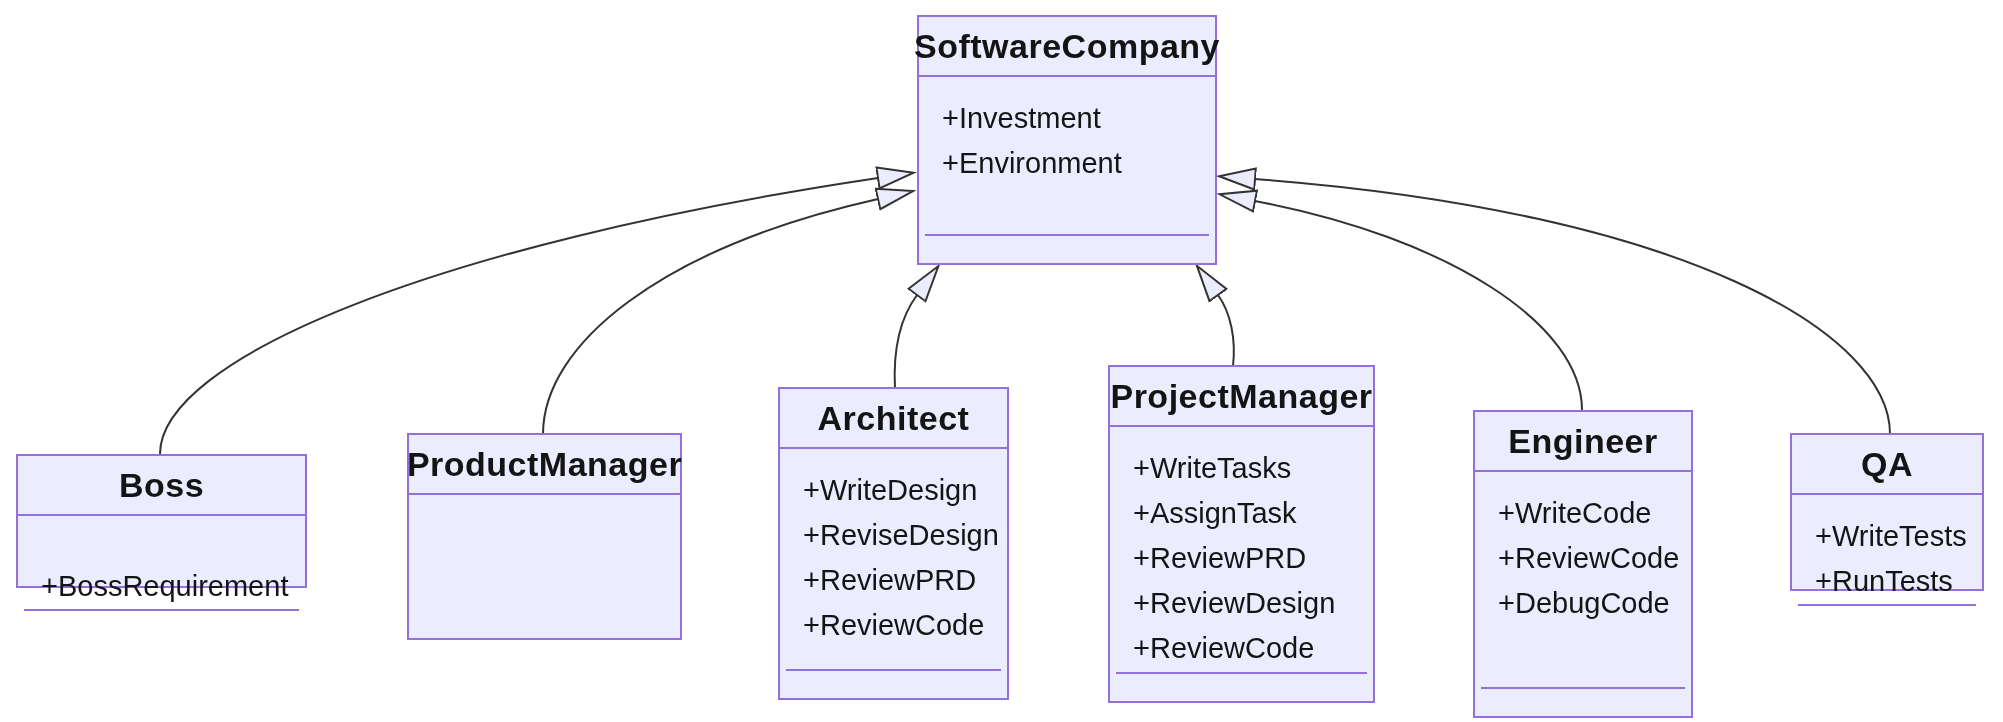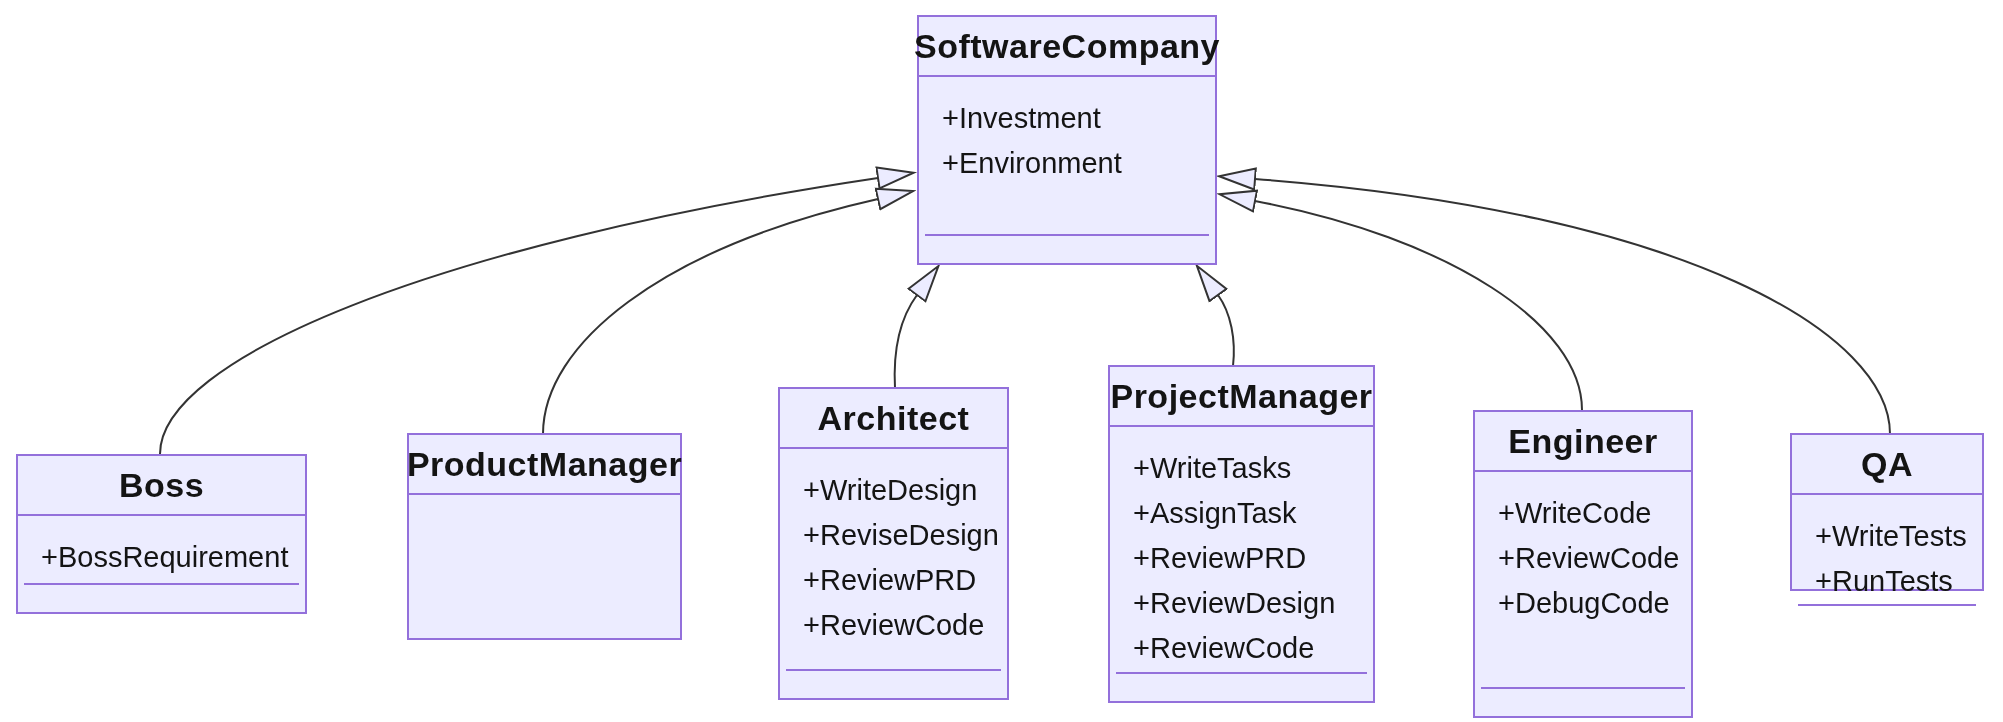--- a/index.html
+++ b/index.html
@@ -30,21 +30,21 @@
     flex:1 1 auto;
     margin:6px;list-style:none;
     padding:13px 0 0 17px;
     border-bottom:2px solid #9370DB;
     font-size:29px;
   }
   .cb-attrs li{height:45px;line-height:45px;white-space:nowrap;}
   .cb-methods{flex:0 0 21px;}
   
   .b-sc  {left:917px; top:15px;  width:300px;height:250px;}
-  .b-boss{left:16px;  top:454px; width:291px;height:160px;}
+  .b-boss{left:16px;  top:454px; width:291px;height:134px;gap:29px;}
   .b-pm  {left:407px; top:433px; width:275px;height:207px;}
   .b-arch{left:778px; top:387px; width:231px;height:313px;}
   .b-pjm {left:1108px;top:365px; width:267px;height:338px;}
   .b-eng {left:1473px;top:410px; width:220px;height:308px;}
   .b-qa  {left:1790px;top:433px; width:194px;height:158px;}
 </style>
 </head>
 <body>
 
 <div class="canvas">

